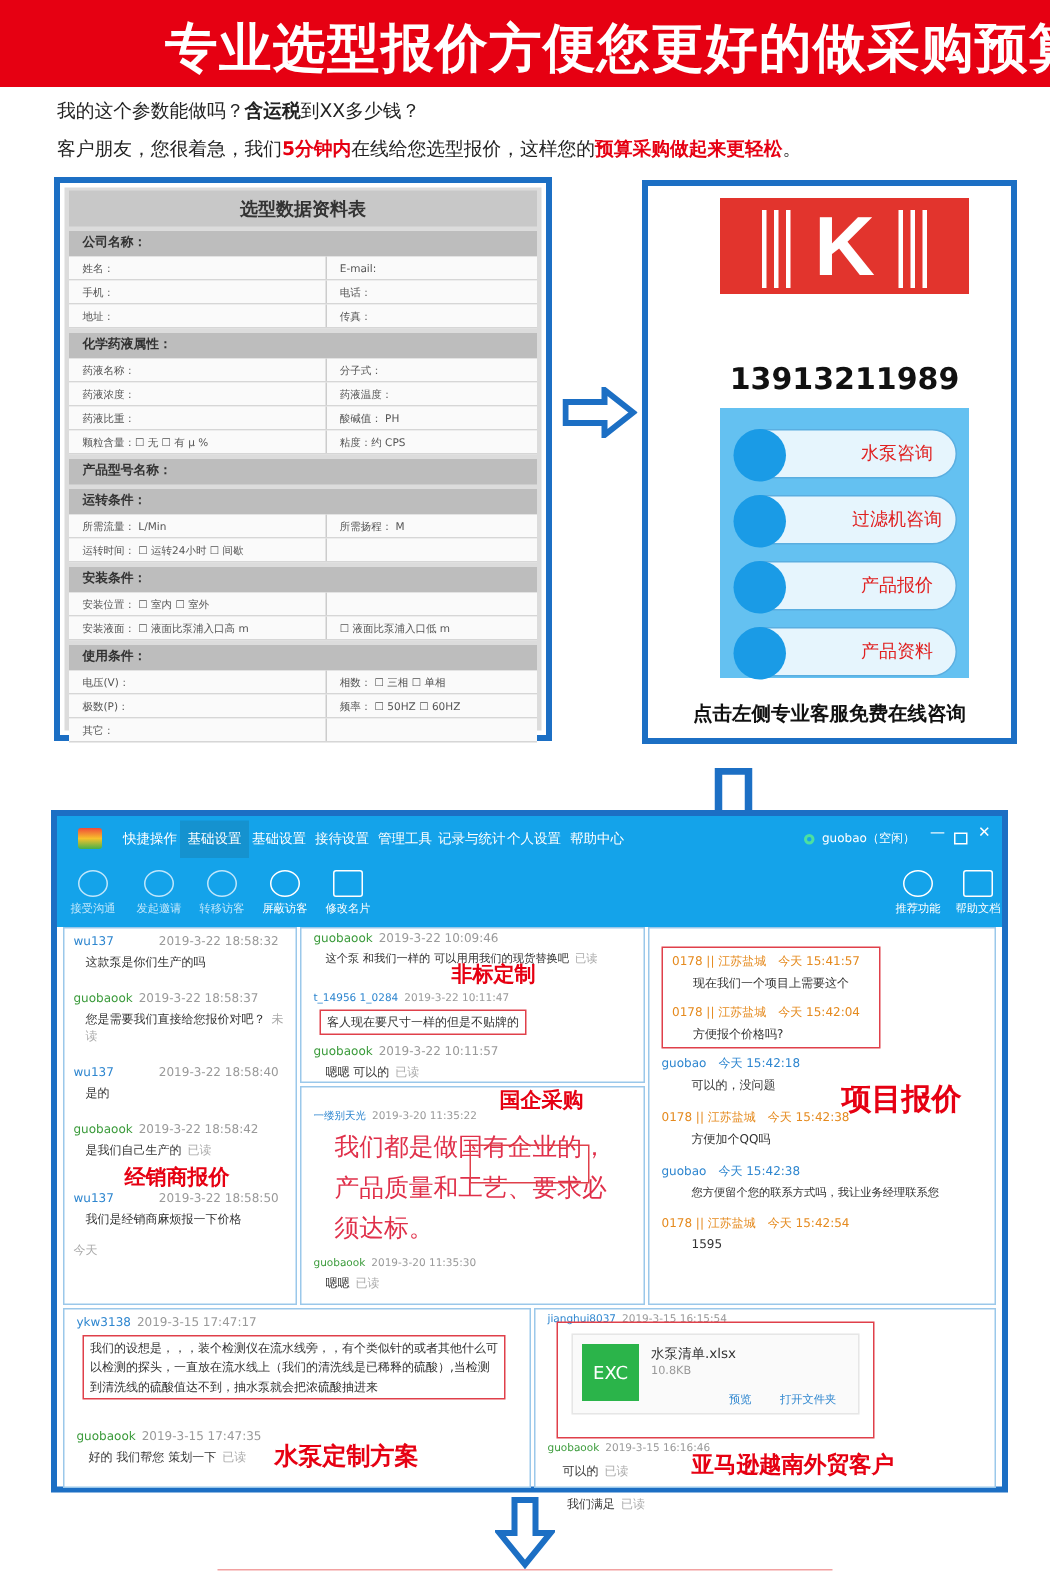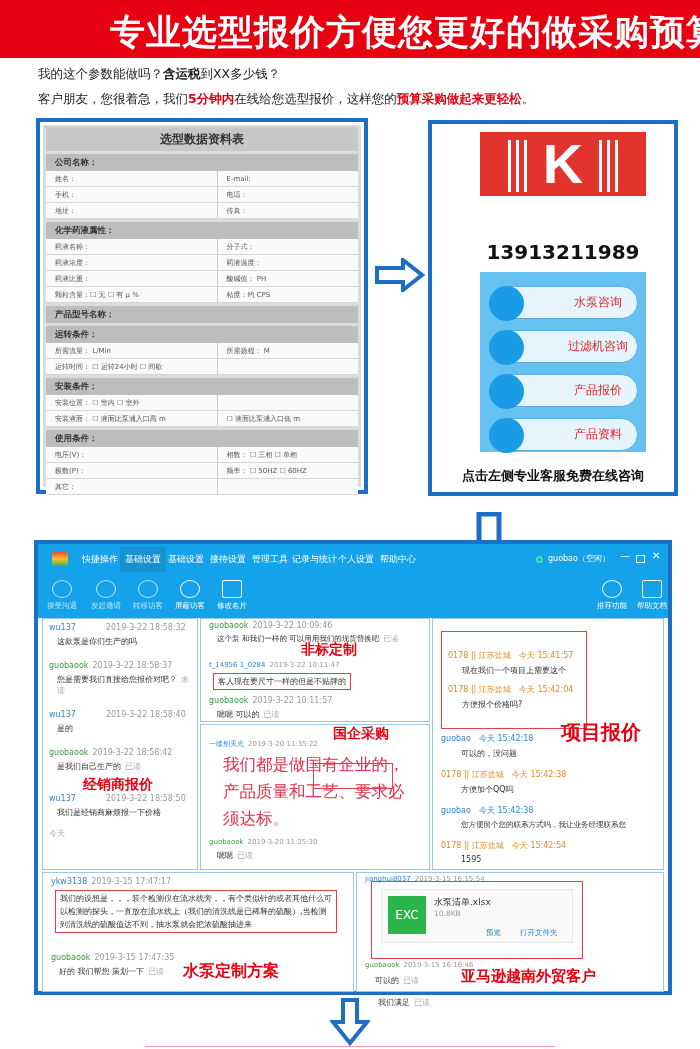--- a/index.html
+++ b/index.html
@@ -231,21 +231,21 @@
     <div class="hand" style="margin:2px 0 0 14px">
       <div>我们都是做国有企业的，</div>
       <div>产品质量和工艺、要求必</div>
       <div>须达标。</div>
     </div>
     <div class="abs redbox" style="left:112px;top:38px;width:80px;height:26px"></div>
     <div style="margin-top:6px;font-size:7px"><span class="name-g">guobaook</span><span class="ts">2019-3-20 11:35:30</span><div class="msg"><span>嗯嗯</span><span class="read">已读</span></div></div>
   </div>
 
   <div class="abs panel" style="left:394px;top:74px;width:232px;height:252px;padding:6px 8px;">
-    <div class="redbox" style="padding:18px 6px;width:146px;margin-top:6px">
+    <div class="redbox" style="padding:3px 6px;width:146px;margin-top:6px">
       <div><span class="name-o">0178 || 江苏盐城</span><span class="name-o" style="margin-left:8px">今天 15:41:57</span><div class="msg" style="margin-left:14px">现在我们一个项目上需要这个</div></div>
       <div style="margin-top:8px"><span class="name-o">0178 || 江苏盐城</span><span class="name-o" style="margin-left:8px">今天 15:42:04</span><div class="msg" style="margin-left:14px">方便报个价格吗?</div></div>
     </div>
     <div style="margin-top:4px"><span class="name-b">guobao</span><span class="name-b" style="margin-left:8px">今天 15:42:18</span><div class="msg" style="margin-left:20px">可以的，没问题</div></div>
     <div class="callout abs" style="left:128px;top:100px;font-size:20px">项目报价</div>
     <div style="margin-top:10px"><span class="name-o">0178 || 江苏盐城</span><span class="name-o" style="margin-left:8px">今天 15:42:38</span><div class="msg" style="margin-left:20px">方便加个QQ吗</div></div>
     <div style="margin-top:10px"><span class="name-b">guobao</span><span class="name-b" style="margin-left:8px">今天 15:42:38</span><div class="msg" style="margin-left:20px;white-space:nowrap;font-size:7.5px">您方便留个您的联系方式吗，我让业务经理联系您</div></div>
     <div style="margin-top:10px"><span class="name-o">0178 || 江苏盐城</span><span class="name-o" style="margin-left:8px">今天 15:42:54</span><div class="msg" style="margin-left:20px">1595</div></div>
   </div>
 

